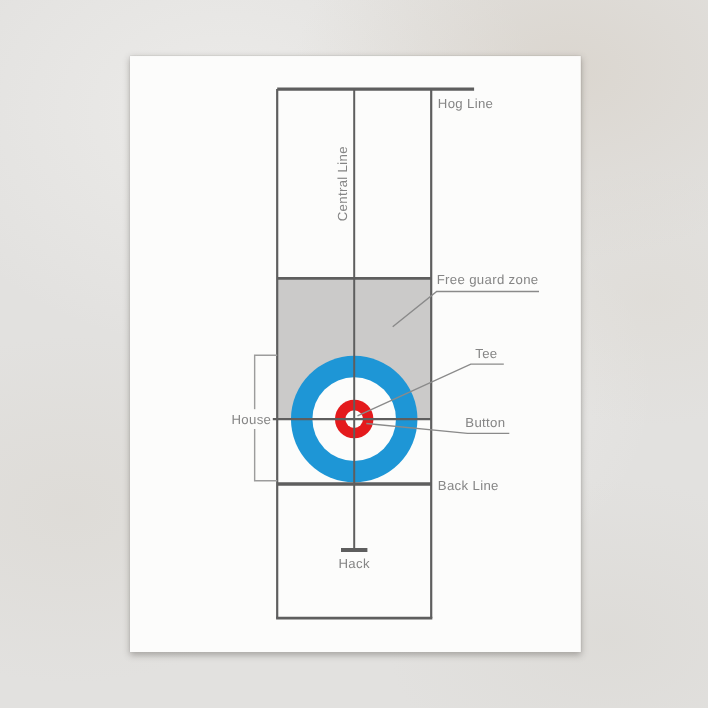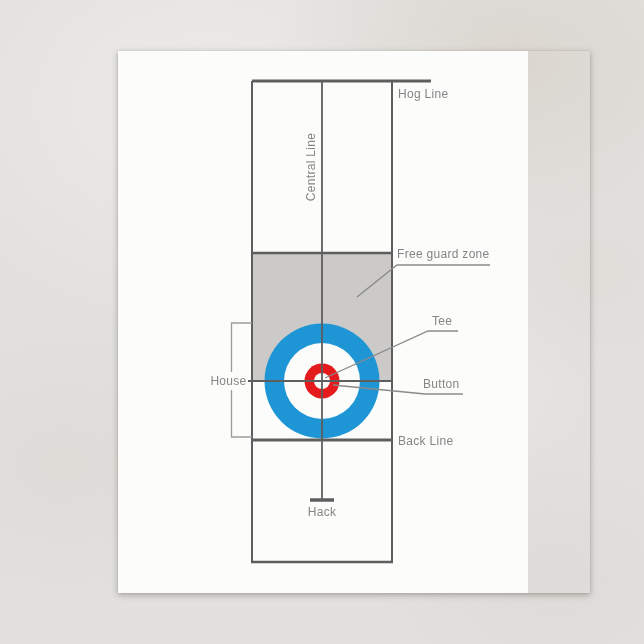--- a/index.html
+++ b/index.html
@@ -17,21 +17,21 @@
       radial-gradient(48% 34% at 10% 72%, rgba(217,213,206,0.45), rgba(217,213,206,0) 72%),
       radial-gradient(45% 32% at 86% 90%, rgba(215,212,206,0.42), rgba(215,212,206,0) 70%),
       radial-gradient(60% 45% at 32% 16%, rgba(238,237,235,0.85), rgba(238,237,235,0) 75%),
       radial-gradient(50% 40% at 55% 55%, rgba(240,239,237,0.6), rgba(240,239,237,0) 75%);
   }
 
   .postcard {
     position: absolute;
     left: 118px;
     top: 51px;
-    width: 472px;
+    width: 410px;
     height: 542px;
     box-shadow: 0 2px 6px rgba(90, 87, 82, 0.45), 0 0 1px rgba(0,0,0,0.2);
     text-decoration: underline;
   }
 
   .postcard svg { display: block; }
 
   svg text {
     font-family: "Liberation Sans", sans-serif;
     font-size: 12px;

